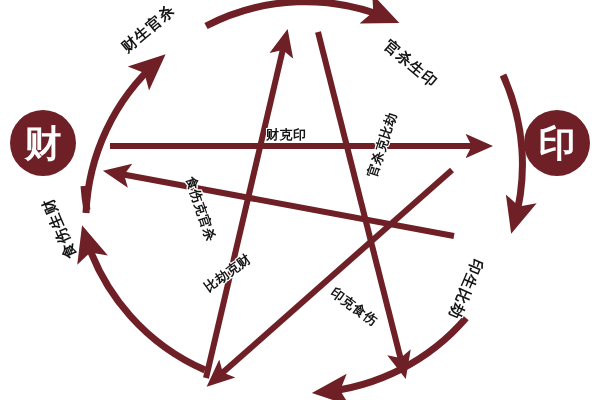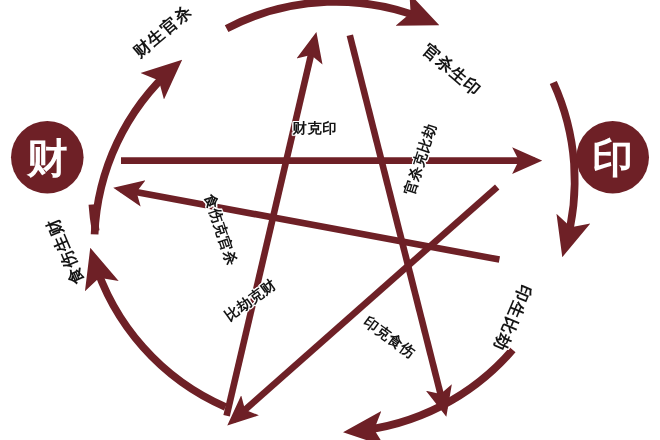--- a/index.html
+++ b/index.html
@@ -59,21 +59,21 @@
   .arc-label { font-size: 15px; letter-spacing: 1px; }
   .inner-label { font-size: 13px; letter-spacing: 0.5px; }
 
   
   #lbl-cai-sheng-guansha { left: 124px; top: 40px;  transform: rotate(-40deg); transform-origin: left center; }
   #lbl-guansha-sheng-yin { left: 386px; top: 34px;  transform: rotate(40deg);  transform-origin: left center; }
   #lbl-shishang-sheng-cai{ left: 72px;  top: 248px; transform: rotate(-113deg); transform-origin: left center; }
   #lbl-yin-sheng-bijie   { left: 478px; top: 250px; transform: rotate(113deg);  transform-origin: left center; }
 
   
-  #lbl-cai-ke-yin        { left: 266px; top: 108px; font-family: Liberation Mono, monospace; }
+  #lbl-cai-ke-yin        { left: 266px; top: 126px; font-family: Liberation Mono, monospace; }
   #lbl-shishang-ke-guansha { left: 190px; top: 168px; transform: rotate(72deg); transform-origin: left center; }
   #lbl-guansha-ke-bijie  { left: 372px; top: 168px; transform: rotate(-72deg); transform-origin: left center; }
   #lbl-bijie-ke-cai      { left: 206px; top: 280px; transform: rotate(-36deg); transform-origin: left center; }
   #lbl-yin-ke-shishang   { left: 332px; top: 282px; transform: rotate(36deg);  transform-origin: left center; }
 </style>
 </head>
 <body>
 
 <div id="stage">
 

